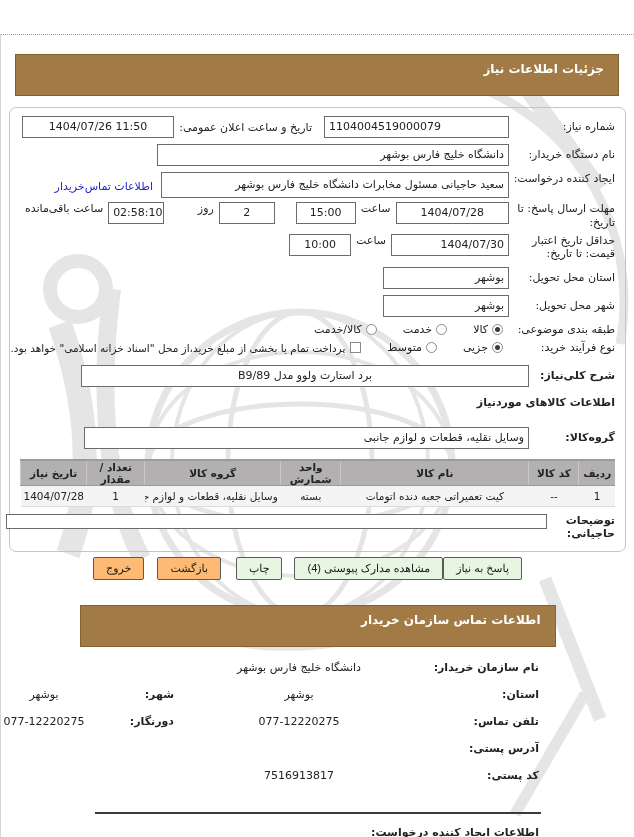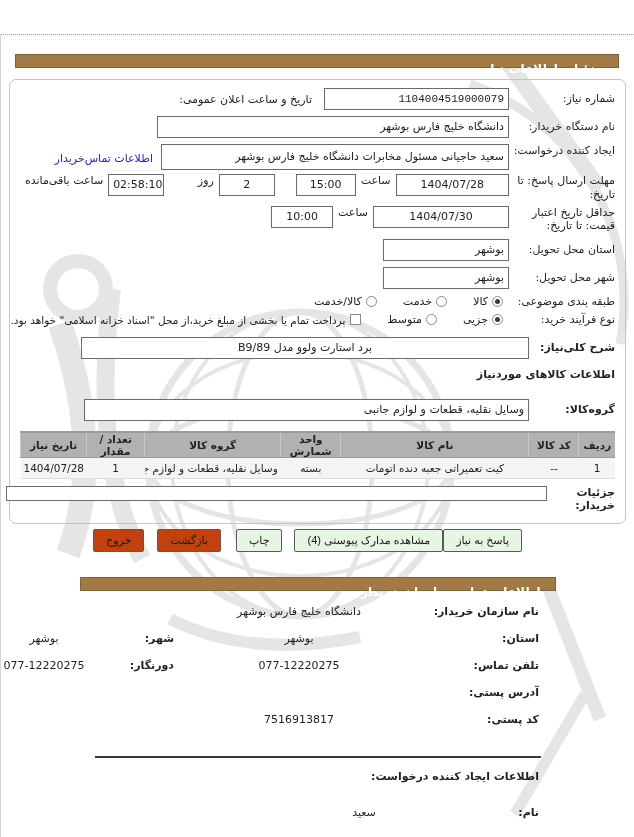--- a/index.html
+++ b/index.html
@@ -10,21 +10,21 @@
     font-size: 11px; color: #222; direction: rtl; position: relative;
   }
   .screen { position: relative; width: 634px; height: 837px; border-left: 1px solid #d6d6d6; z-index: 1; }
   .wm { position: absolute; top: 0; right: 0; z-index: 0; pointer-events: none; }
   .content { position: relative; z-index: 1; }
 
   .dotline { margin-top: 34px; border-top: 1px dotted #9a9a9a; height: 0; }
 
   .bar {
     background: #a17a45; border: 1px solid #836232; color: #fff;
-    font-weight: bold; font-size: 12px; height: 14px; line-height: 28px;
+    font-weight: bold; font-size: 12px; height: 42px; line-height: 28px;
     padding: 0 14px;
   }
   .bar1 { margin: 19px 15px 0 14px; }
   .bar2 { margin: 25px auto 0; width: 476px; }
 
   .panel {
     margin: 11px 8px 0 8px; border: 1px solid #c4c4c4; border-radius: 7px;
     padding: 8px 10px 10px 10px; min-height: 407px; background: transparent;
   }
   .row { display: flex; align-items: center; margin-bottom: 6px; }
@@ -58,21 +58,21 @@
   .notes-row { display: flex; align-items: flex-start; margin-top: 7px; }
   .notes-lbl { width: 68px; flex: none; font-weight: bold; line-height: 1.25; }
   .notes-input { flex: 1; margin-left: -14px; border: 1px solid #6b6b6b; height: 15px; background: #fff; }
 
   .btnrow { display: flex; align-items: center; margin: 5px 112px 0 0; }
   .btn {
     border: 1px solid #5a5a5a; border-radius: 2px; height: 23px; line-height: 21px;
     padding: 0 12px; font-size: 11px; white-space: nowrap; cursor: pointer; color: #1a1a1a;
   }
   .btn.green { background: #e7f6e3; }
-  .btn.pink { background: #c2410c; }
+  .btn.pink { background: #fdba74; }
   .gap12 { margin-left: 12px; } .gap15 { margin-left: 15px; text-align: right; } .gap13 { margin-left: 13px; } .gap18 { margin-left: 18px; }
 
   .csec { padding: 14px 95px 0 60px; }
   .crow { display: flex; align-items: flex-start; min-height: 27px; }
   .clbl { width: 115px; flex: none; font-weight: bold; }
   .cval { width: 250px; flex: none; text-align: center; }
   .clbl2 { width: 75px; flex: none; font-weight: bold; }
   .cval2 { width: 110px; flex: none; text-align: center; }
   .cval-wide { flex: 1; text-align: center; }
 
@@ -108,23 +108,24 @@
 
   <div class="content">
     <div class="dotline"></div>
 
     <div class="bar bar1">جزئیات اطلاعات نیاز</div>
 
     <div class="panel">
 
       <div class="row">
         <div class="lcol">شماره نیاز:</div>
-        <div class="box ltr" style="width:185px; text-align:right;font-family:Liberation Mono, monospace;">1104004519000079</div>
+        <div class="box ltr" style="width:185px; text-align:left;">1104004519000079</div>
         <div style="width:12px;"></div>
         <div style="width:138px;">تاریخ و ساعت اعلان عمومی:</div>
+        <div class="box ltr" style="width:152px;">1404/07/26 11:50</div>
       </div>
 
       <div class="row">
         <div class="lcol">نام دستگاه خریدار:</div>
         <div class="box" style="width:352px;">دانشگاه خلیج فارس بوشهر</div>
       </div>
 
       <div class="row top" style="margin-bottom:4px;">
         <div class="lcol">ایجاد کننده درخواست:</div>
         <div class="box" style="width:348px; height:26px; line-height:24px;">سعید حاجیانی مسئول مخابرات دانشگاه خلیج فارس بوشهر</div>
@@ -139,21 +140,21 @@
         <div style="width:22px;"></div>
         <div class="box ltr" style="width:58px;">2</div>
         <span class="unit">روز</span>
         <div style="width:30px;"></div>
         <div class="box ltr" style="width:58px;">02:58:10</div>
         <span class="unit">ساعت باقی‌مانده</span>
       </div>
 
       <div class="row top">
         <div class="lcol">حداقل تاریخ اعتبار قیمت: تا تاریخ:</div>
-        <div class="box ltr" style="width:136px;">1404/07/30</div>
+        <div class="box ltr" style="width:118px;text-align:right;">1404/07/30</div>
         <span class="unit">ساعت</span>
         <div class="box ltr" style="width:62px;">10:00</div>
       </div>
 
       <div class="row">
         <div class="lcol">استان محل تحویل:</div>
         <div class="box" style="width:126px;">بوشهر</div>
       </div>
 
       <div class="row">
@@ -235,21 +236,21 @@
             <td>کیت تعمیراتی جعبه دنده اتومات</td>
             <td>بسته</td>
             <td>وسایل نقلیه، قطعات و لوازم جانبی</td>
             <td>1</td>
             <td class="ltr">1404/07/28</td>
           </tr>
         </tbody>
       </table>
 
       <div class="notes-row">
-        <div class="notes-lbl">جزئیات خریدار:</div>
+        <div class="notes-lbl">توضیحات حاجیانی:</div>
         <div class="notes-input"></div>
       </div>
 
     </div>
 
     <div class="btnrow">
       <button class="btn green">پاسخ به نیاز</button>
       <button class="btn green gap12">مشاهده مدارک پیوستی (4)</button>
       <button class="btn green gap15">چاپ</button>
       <button class="btn pink gap13">بازگشت</button>

